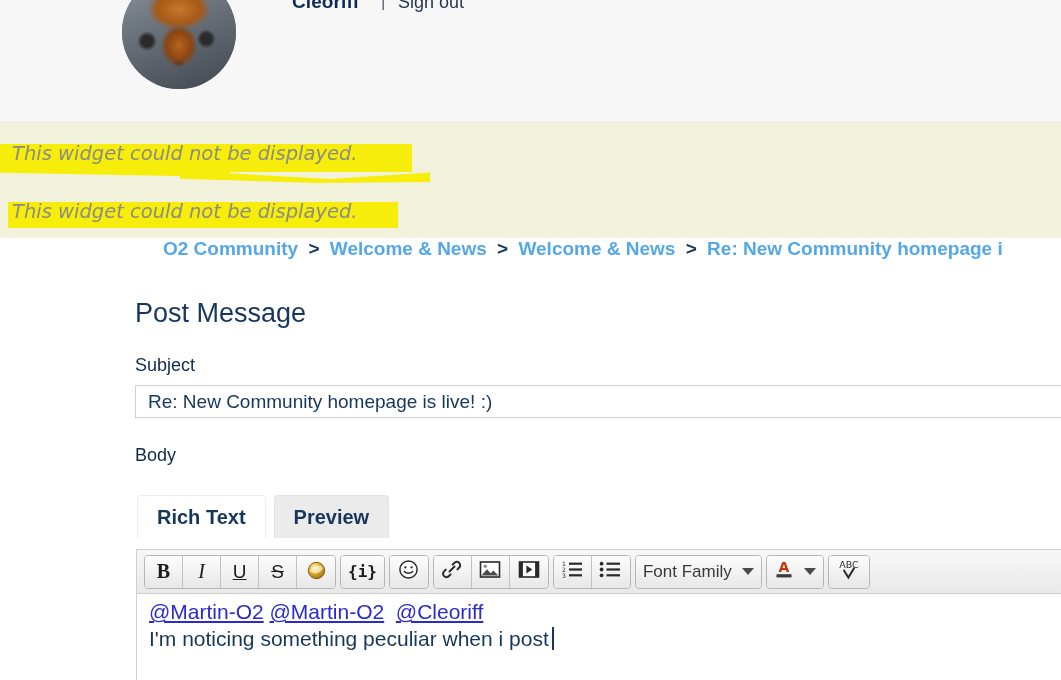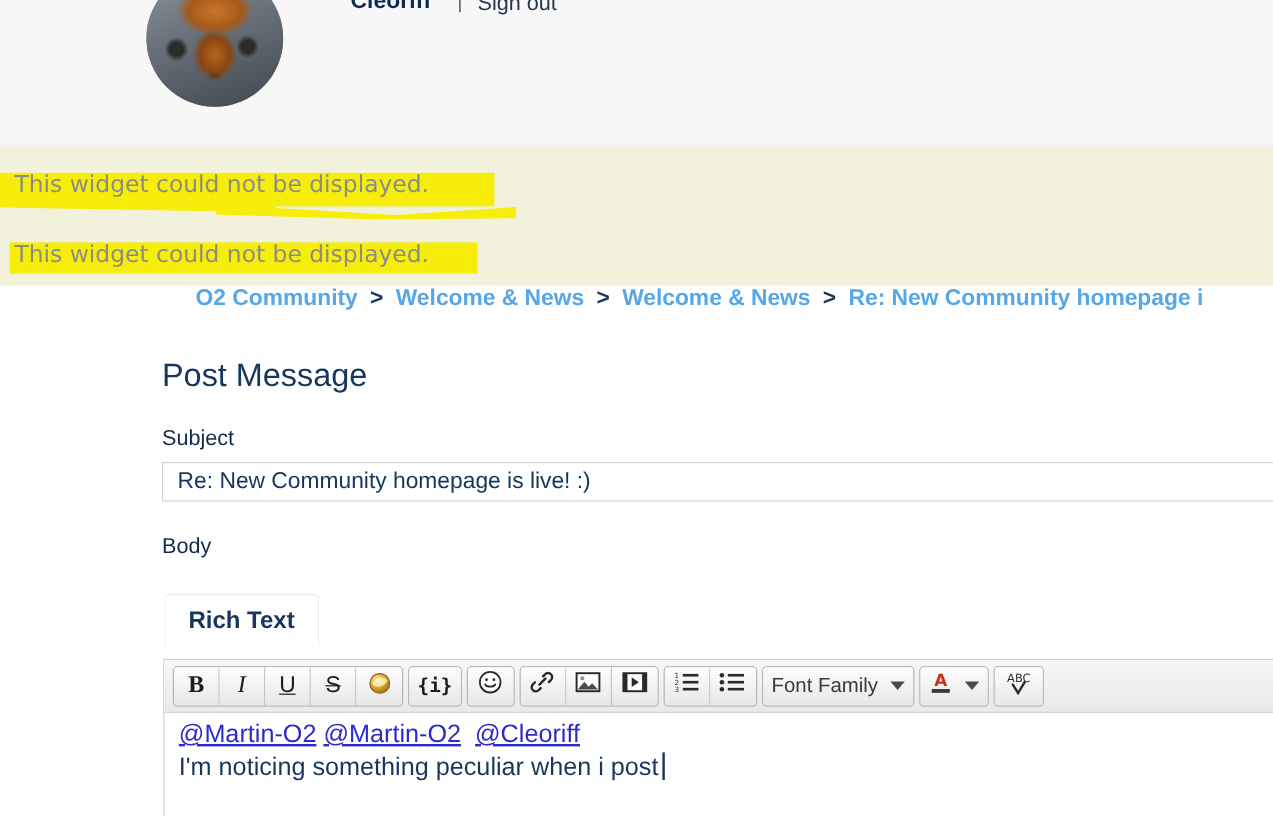--- a/index.html
+++ b/index.html
@@ -50,20 +50,21 @@
   }
 
   
   #widget-band {
     position: absolute; left: 0; top: 122px; width: 1061px; height: 116px;
     background: #f2f2dc;
   }
   .widget-line {
     position: absolute;
     font-family: "DejaVu Sans", sans-serif;
+    font-style: italic;
     font-size: 19.5px;
     color: #8c8c84;
     white-space: nowrap;
     z-index: 3;
   }
   #widget-line-1 { left: 12px; top: 20px; }
   #widget-line-2 { left: 12px; top: 78px; }
 
   .hl {
     position: absolute; z-index: 2;
@@ -229,20 +230,21 @@
 
 <div id="page-title">Post Message</div>
 
 <div class="field-label" id="label-subject">Subject</div>
 <input id="subject-input" type="text" value="Re: New Community homepage is live! :)" style="">
 
 <div class="field-label" id="label-body">Body</div>
 
 <div id="tabs">
   <div class="tab active">Rich Text</div>
+  <div class="tab inactive">Preview</div>
 </div>
 
 <div id="editor">
 
   <div id="toolbar">
 
     <div class="tb-group">
       <div class="tb-btn">
         <span class="b-ico">B</span>
       </div>

